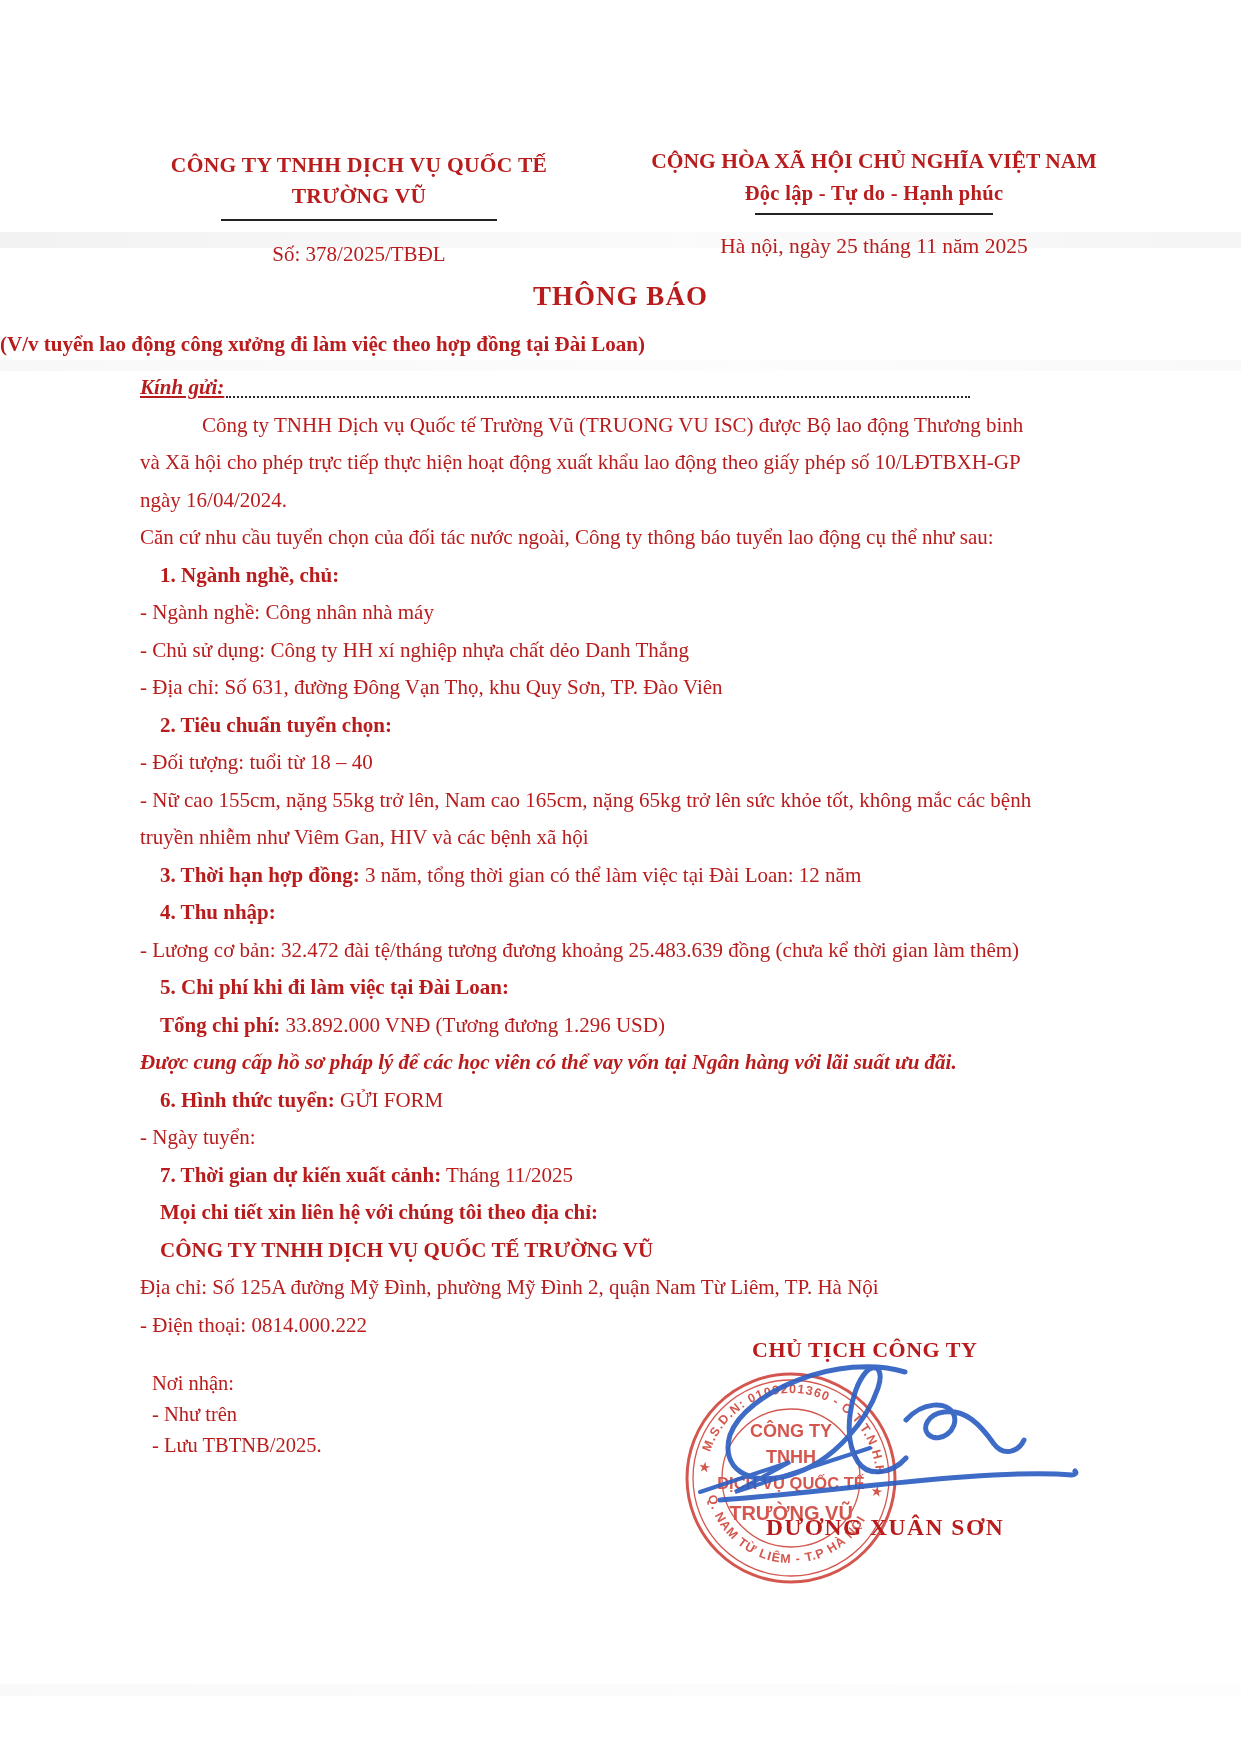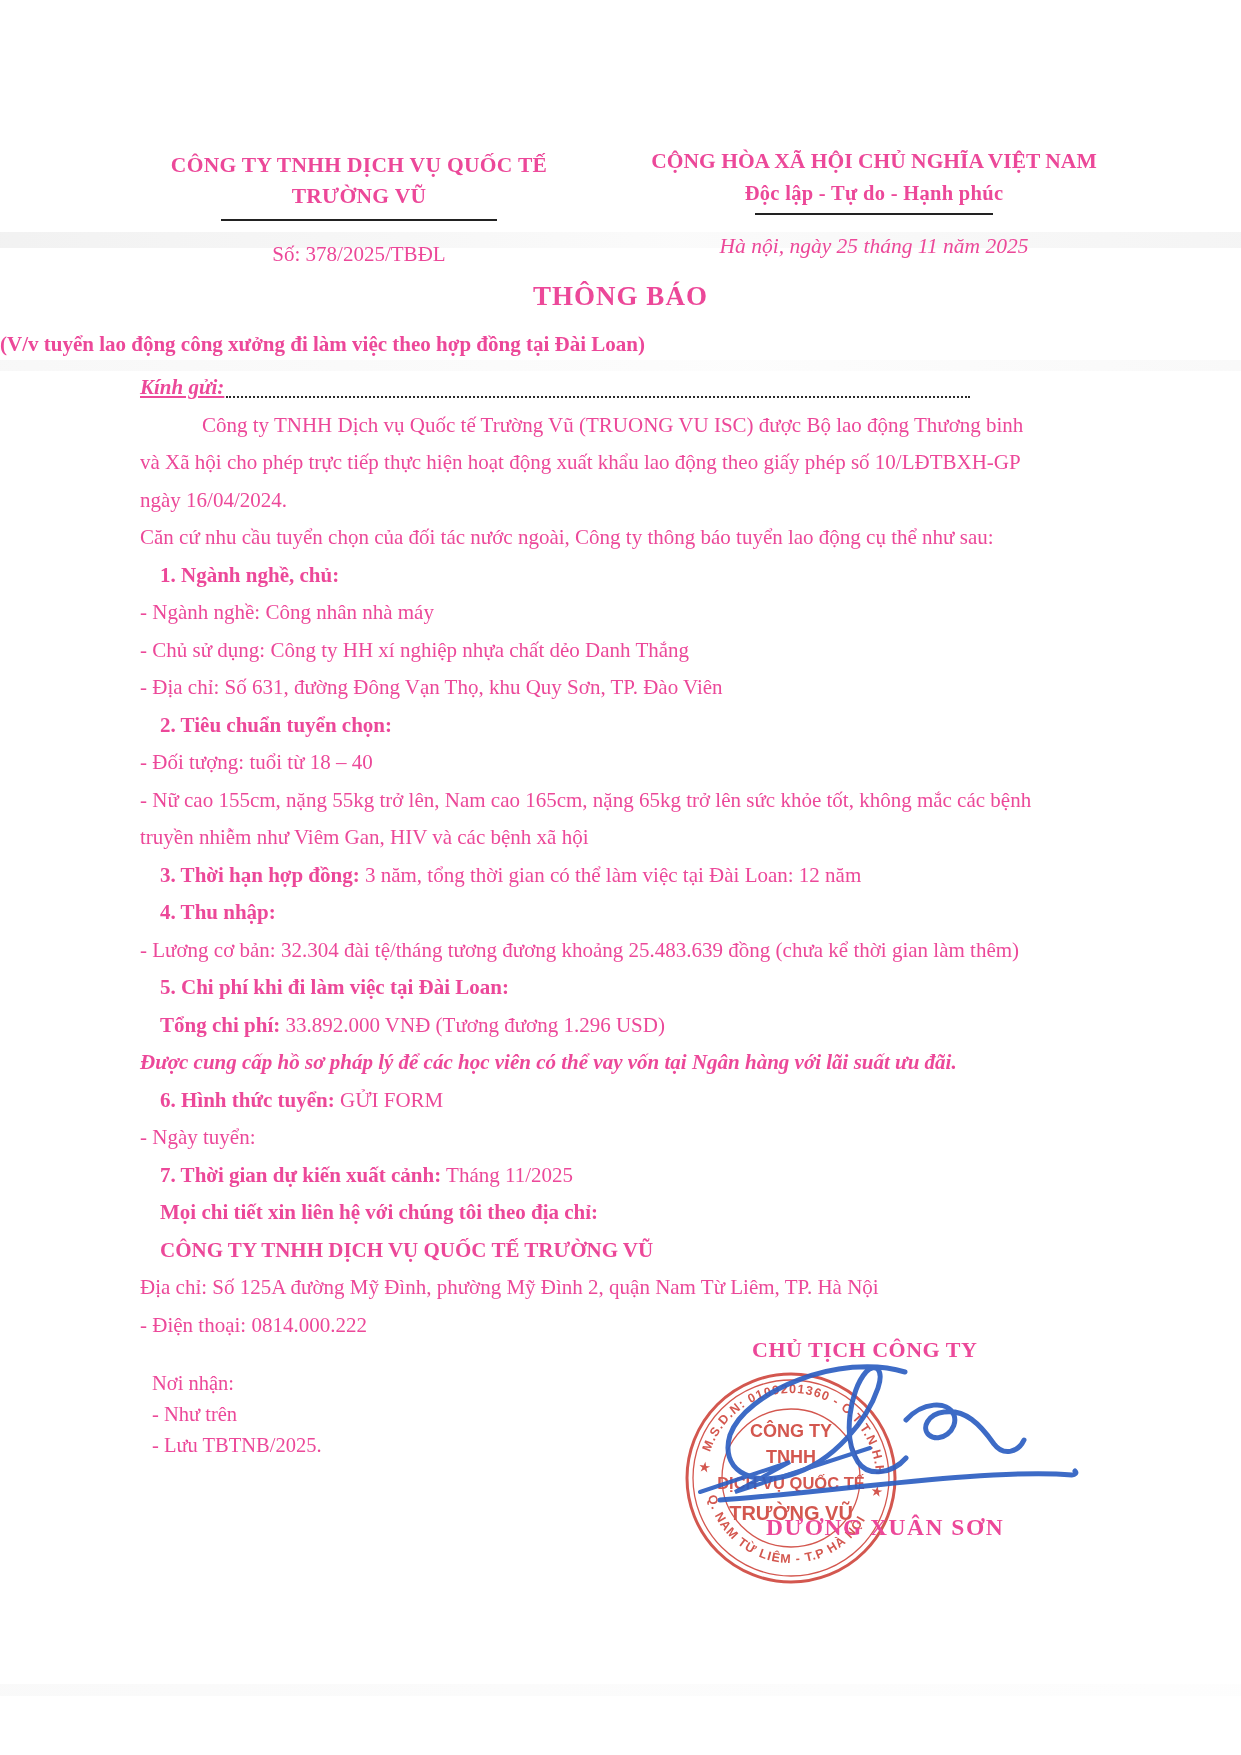--- a/index.html
+++ b/index.html
@@ -1,35 +1,35 @@
 <!DOCTYPE html>
 <html><head>
 <meta charset="utf-8">
 <style>
   html,body { margin:0; padding:0; background:#888; }
   .page {
     position:relative; width:1241px; height:1755px; margin:0 auto;
     background:#ffffff; overflow:hidden;
-    font-family:"Liberation Serif", serif; color:#ec4899;
+    font-family:"Liberation Serif", serif; color:#b91c1c;
   }
   .band { position:absolute; left:0; width:100%; pointer-events:none; }
   .band1 { top:232px; height:16px; background:linear-gradient(90deg,#e7e7e7,#f7f7f7 55%,#ececec); opacity:.55; }
   .band2 { top:360px; height:11px; background:linear-gradient(90deg,#ededed,#f9f9f9 60%,#f0f0f0); opacity:.4; }
   .band3 { top:1684px; height:12px; background:linear-gradient(90deg,#efefef,#fafafa); opacity:.35; }
 
   .hdr-left { position:absolute; left:138px; top:150px; width:442px; text-align:center; }
   .hdr-left .co { font-weight:bold; font-size:21.5px; line-height:31px; letter-spacing:.3px; }
   .hdr-rule { width:276px; height:0; border-bottom:2px solid #222; margin:7px auto 0 auto; }
   .doc-number { margin-top:21px; font-size:21px; }
 
   .hdr-right { position:absolute; left:628px; top:146px; width:492px; text-align:center; }
   .hdr-right .l1 { font-weight:bold; font-size:21.5px; line-height:31px; }
   .hdr-right .l2 { font-weight:bold; font-size:20.5px; line-height:32px; letter-spacing:.3px; }
   .hdr-rule2 { width:238px; height:0; border-bottom:2px solid #222; margin:4px auto 0 auto; }
-  .date-line { margin-top:19px; font-style:italic; font-size:21.5px; }
+  .date-line { margin-top:19px; font-size:21.5px; }
 
   .title { position:absolute; left:0; top:281px; width:100%; text-align:center;
            font-weight:bold; font-size:27px; letter-spacing:1px; }
   .subtitle { position:absolute; left:0; top:332px; width:100%; text-align:left;
               font-weight:bold; font-size:21px; }
 
   .doc-body { position:absolute; left:140px; top:369px; width:970px; font-size:21px; }
   .ln { height:37.5px; line-height:37.5px; white-space:nowrap; }
   .ln.b, .b { font-weight:bold;margin-left:20px; }
   .ln.bi { font-weight:bold; font-style:italic; }
@@ -86,21 +86,21 @@
     <div class="ln b">1. Ngành nghề, chủ:</div>
     <div class="ln">- Ngành nghề: Công nhân nhà máy</div>
     <div class="ln">- Chủ sử dụng: Công ty HH xí nghiệp nhựa chất dẻo Danh Thắng</div>
     <div class="ln">- Địa chỉ: Số 631, đường Đông Vạn Thọ, khu Quy Sơn, TP. Đào Viên</div>
     <div class="ln b">2. Tiêu chuẩn tuyển chọn:</div>
     <div class="ln">- Đối tượng: tuổi từ 18 – 40</div>
     <div class="ln">- Nữ cao 155cm, nặng 55kg trở lên, Nam cao 165cm, nặng 65kg trở lên sức khỏe tốt, không mắc các bệnh</div>
     <div class="ln">truyền nhiễm như Viêm Gan, HIV và các bệnh xã hội</div>
     <div class="ln"><span class="b">3. Thời hạn hợp đồng:</span><span> 3 năm, tổng thời gian có thể làm việc tại Đài Loan: 12 năm</span></div>
     <div class="ln b">4. Thu nhập:</div>
-    <div class="ln">- Lương cơ bản: 32.304 đài tệ/tháng tương đương khoảng 25.483.639 đồng (chưa kể thời gian làm thêm)</div>
+    <div class="ln">- Lương cơ bản: 32.472 đài tệ/tháng tương đương khoảng 25.483.639 đồng (chưa kể thời gian làm thêm)</div>
     <div class="ln b">5. Chi phí khi đi làm việc tại Đài Loan:</div>
     <div class="ln"><span class="b">Tổng chi phí:</span><span> 33.892.000 VNĐ (Tương đương 1.296 USD)</span></div>
     <div class="ln bi">Được cung cấp hồ sơ pháp lý để các học viên có thể vay vốn tại Ngân hàng với lãi suất ưu đãi.</div>
     <div class="ln"><span class="b">6. Hình thức tuyển:</span><span> GỬI FORM</span></div>
     <div class="ln">- Ngày tuyển:</div>
     <div class="ln"><span class="b">7. Thời gian dự kiến xuất cảnh:</span><span> Tháng 11/2025</span></div>
     <div class="ln b">Mọi chi tiết xin liên hệ với chúng tôi theo địa chỉ:</div>
     <div class="ln b">CÔNG TY TNHH DỊCH VỤ QUỐC TẾ TRƯỜNG VŨ</div>
     <div class="ln">Địa chỉ: Số 125A đường Mỹ Đình, phường Mỹ Đình 2, quận Nam Từ Liêm, TP. Hà Nội</div>
     <div class="ln"> - Điện thoại: 0814.000.222</div>

